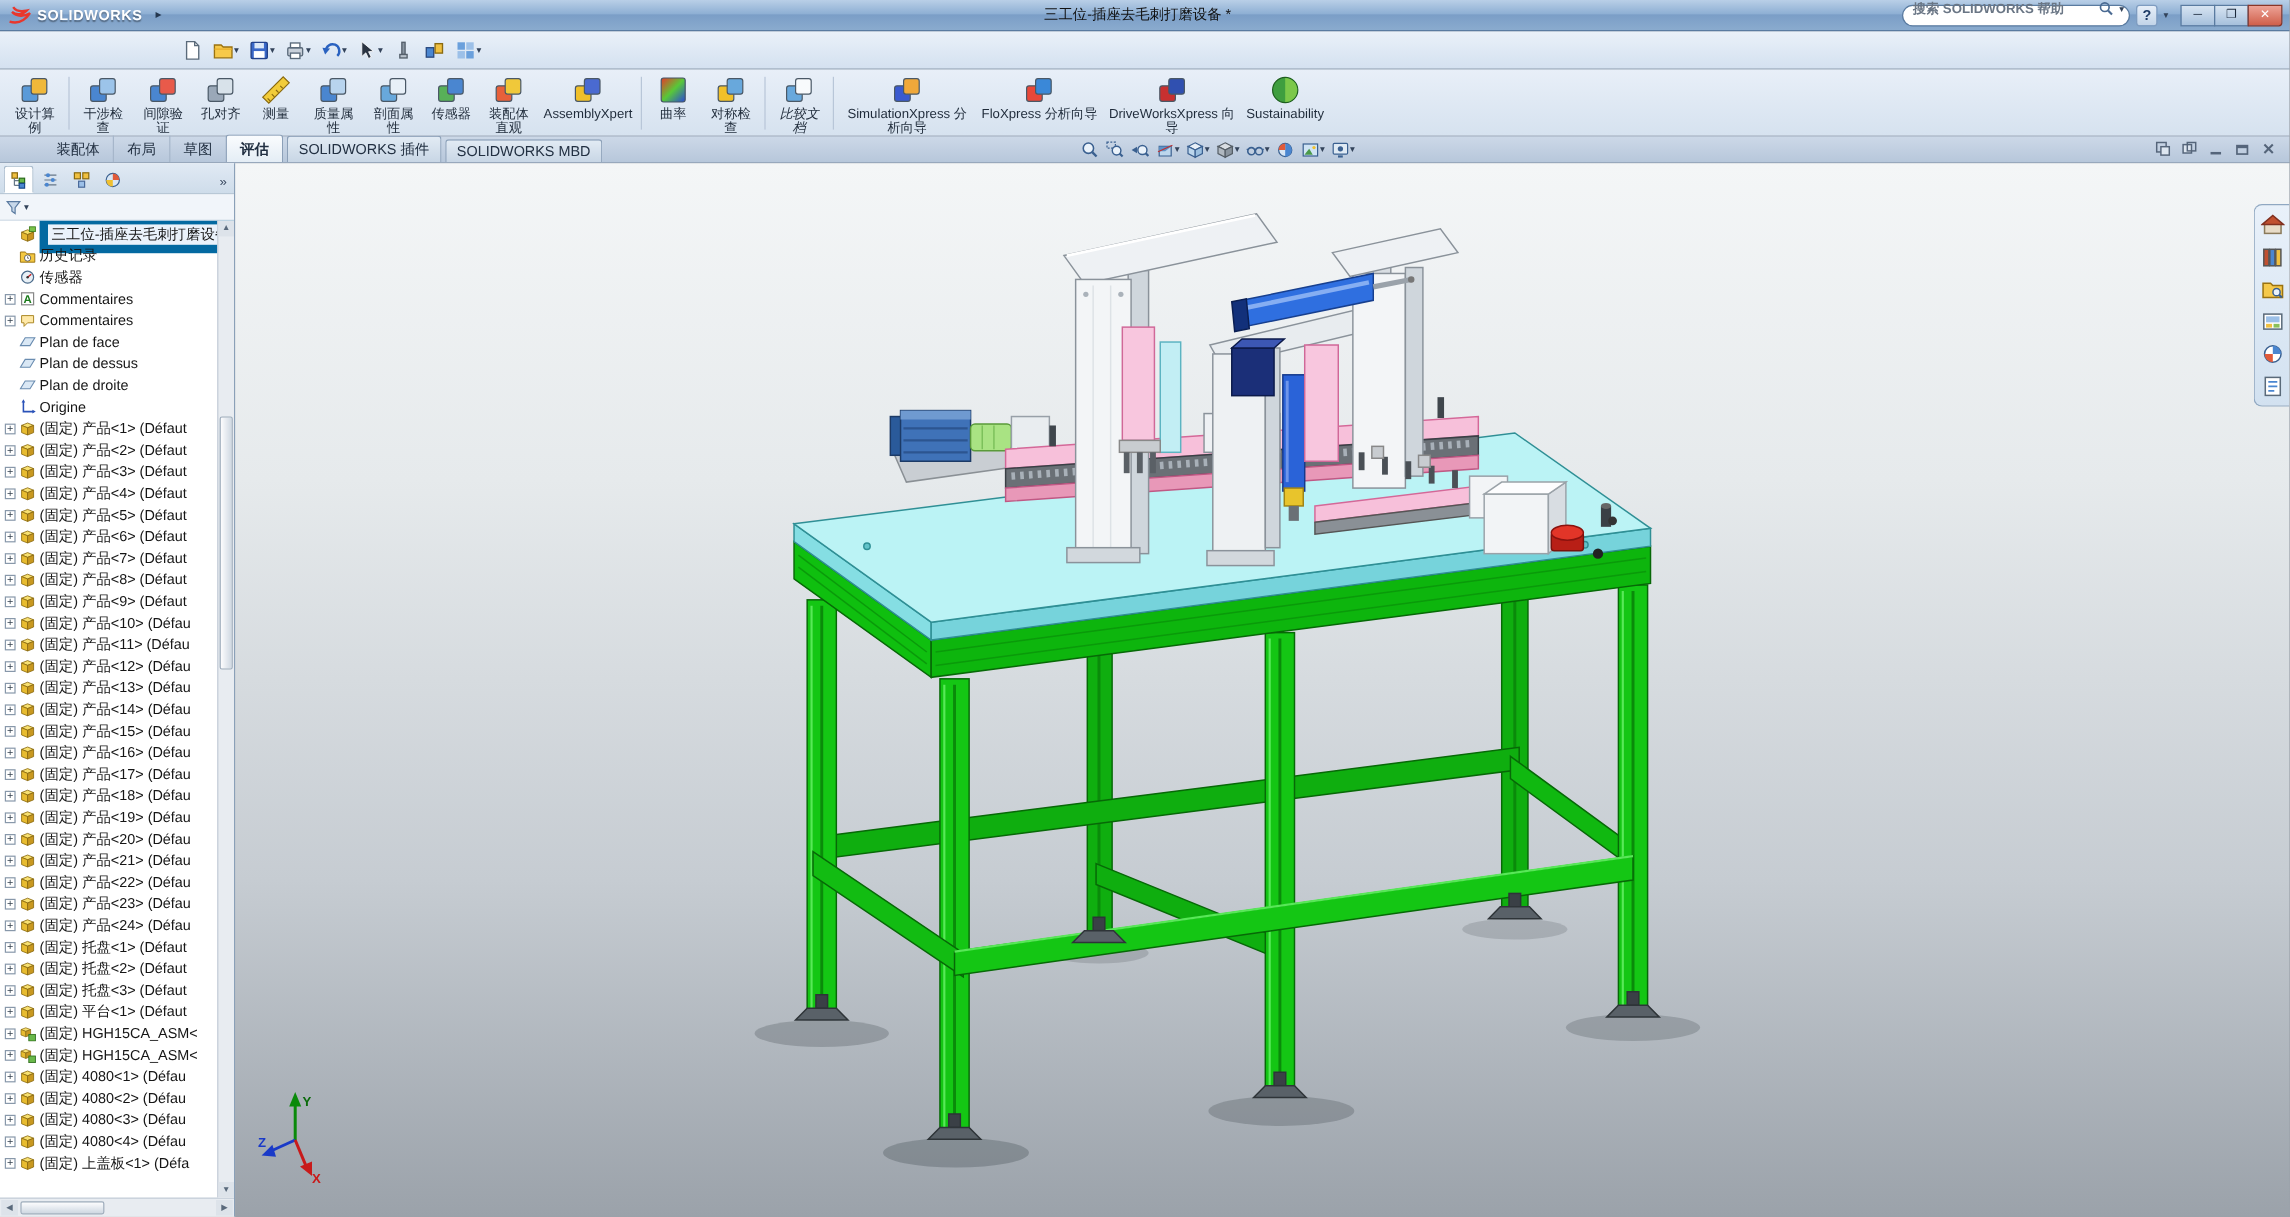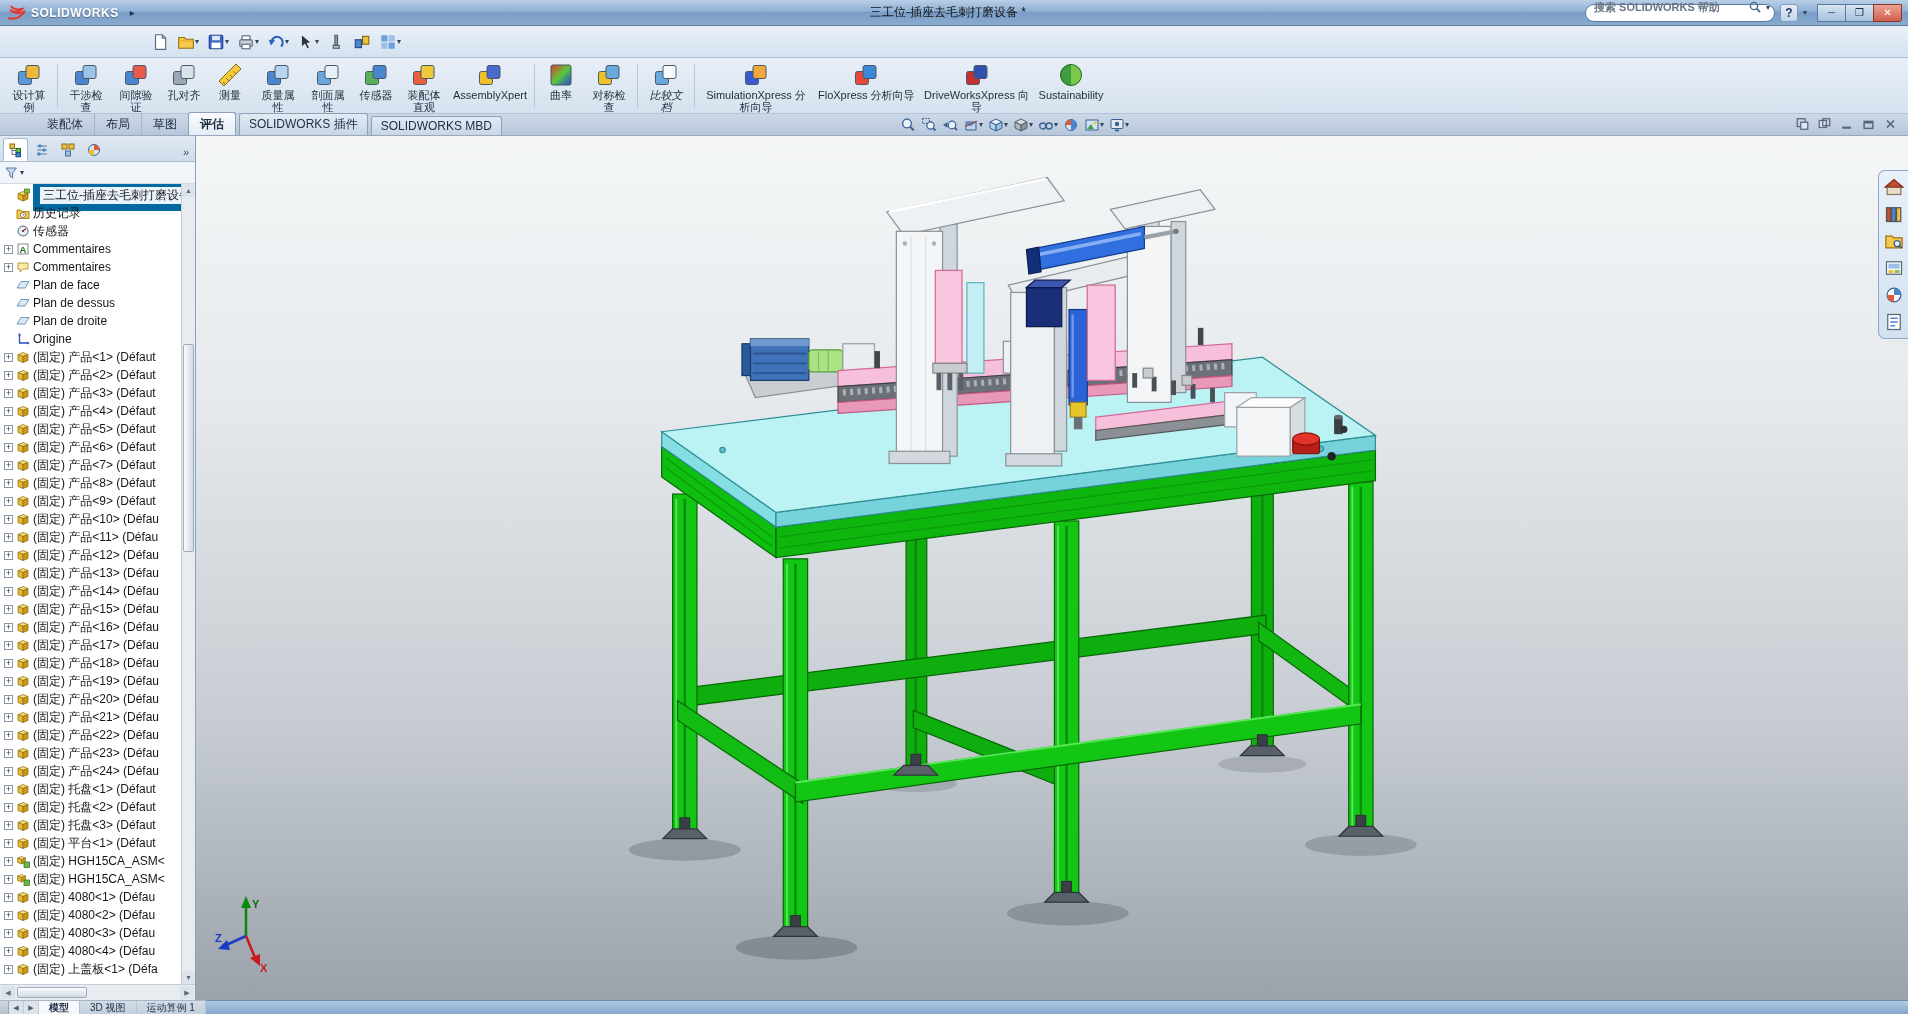--- a/index.html
+++ b/index.html
@@ -1320,24 +1320,13 @@
               <rect x="3" y="2" width="10" height="12" fill="#fff" stroke="#5a6a7a"></rect>
               <line x1="5" y1="5" x2="11" y2="5" stroke="#4a86d0" stroke-width="1.2"></line>
               <line x1="5" y1="8" x2="11" y2="8" stroke="#4a86d0" stroke-width="1.2"></line>
               <line x1="5" y1="11" x2="9" y2="11" stroke="#4a86d0" stroke-width="1.2"></line>
             </svg>
           </div>
         </div>
     </div>
   </div>
 
-  <div class="motionbar">
-    <div class="mleft">
-      <div class="msplit"></div>
-      <div class="mnav">◀</div>
-      <div class="mnav">▶</div>
-    <div class="mtab active">模型</div>
-        <div class="mtab">3D 视图</div>
-        <div class="mtab">运动算例 1</div>
-      </div>
-    <div class="mblue"></div>
-  </div>
 </div>
 
 </body></html>

